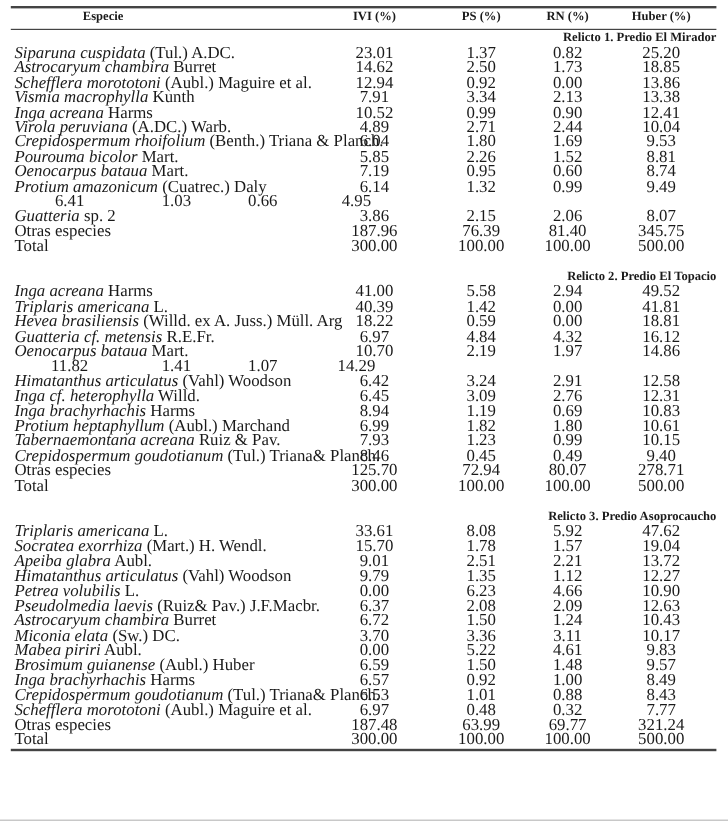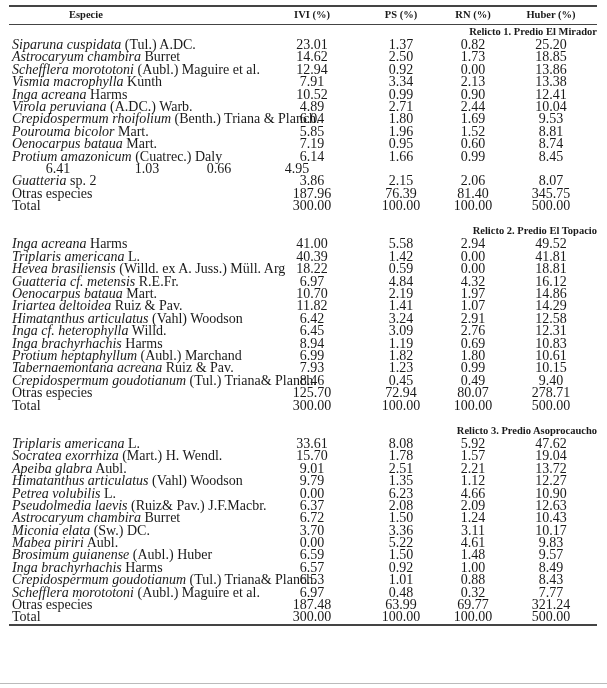--- a/index.html
+++ b/index.html
@@ -99,37 +99,37 @@
       <div class="row">
         <span class="c-name"><span class="sp">Crepidospermum rhoifolium</span><span> (Benth.) Triana &amp; Planch.</span></span>
         <span class="c-num c-ivi">6.04</span>
         <span class="c-num c-ps">1.80</span>
         <span class="c-num c-rn">1.69</span>
         <span class="c-num c-ivia">9.53</span>
       </div>
       <div class="row">
         <span class="c-name"><span class="sp">Pourouma bicolor</span><span> Mart.</span></span>
         <span class="c-num c-ivi">5.85</span>
-        <span class="c-num c-ps">1.96</span>
+        <span class="c-num c-ps">2.26</span>
         <span class="c-num c-rn">1.52</span>
         <span class="c-num c-ivia">8.81</span>
       </div>
       <div class="row">
         <span class="c-name"><span class="sp">Oenocarpus bataua</span><span> Mart.</span></span>
         <span class="c-num c-ivi">7.19</span>
         <span class="c-num c-ps">0.95</span>
         <span class="c-num c-rn">0.60</span>
         <span class="c-num c-ivia">8.74</span>
       </div>
       <div class="row">
         <span class="c-name"><span class="sp">Protium amazonicum</span><span> (Cuatrec.) Daly</span></span>
         <span class="c-num c-ivi">6.14</span>
-        <span class="c-num c-ps">1.66</span>
+        <span class="c-num c-ps">1.32</span>
         <span class="c-num c-rn">0.99</span>
-        <span class="c-num c-ivia">8.45</span>
+        <span class="c-num c-ivia">9.49</span>
       </div>
       <div class="row">
         <span class="c-num c-ivi">6.41</span>
         <span class="c-num c-ps">1.03</span>
         <span class="c-num c-rn">0.66</span>
         <span class="c-num c-ivia">4.95</span>
       </div>
       <div class="row">
         <span class="c-name"><span class="sp">Guatteria</span><span> sp. 2</span></span>
         <span class="c-num c-ivi">3.86</span>
@@ -182,21 +182,20 @@
         <span class="c-num c-ivia">16.12</span>
       </div>
       <div class="row">
         <span class="c-name"><span class="sp">Oenocarpus bataua</span><span> Mart.</span></span>
         <span class="c-num c-ivi">10.70</span>
         <span class="c-num c-ps">2.19</span>
         <span class="c-num c-rn">1.97</span>
         <span class="c-num c-ivia">14.86</span>
       </div>
       <div class="row">
-        <span class="c-name"><span class="sp">Iriartea deltoidea</span><span> Ruiz &amp; Pav.</span></span>
         <span class="c-num c-ivi">11.82</span>
         <span class="c-num c-ps">1.41</span>
         <span class="c-num c-rn">1.07</span>
         <span class="c-num c-ivia">14.29</span>
       </div>
       <div class="row">
         <span class="c-name"><span class="sp">Himatanthus articulatus</span><span> (Vahl) Woodson</span></span>
         <span class="c-num c-ivi">6.42</span>
         <span class="c-num c-ps">3.24</span>
         <span class="c-num c-rn">2.91</span>

